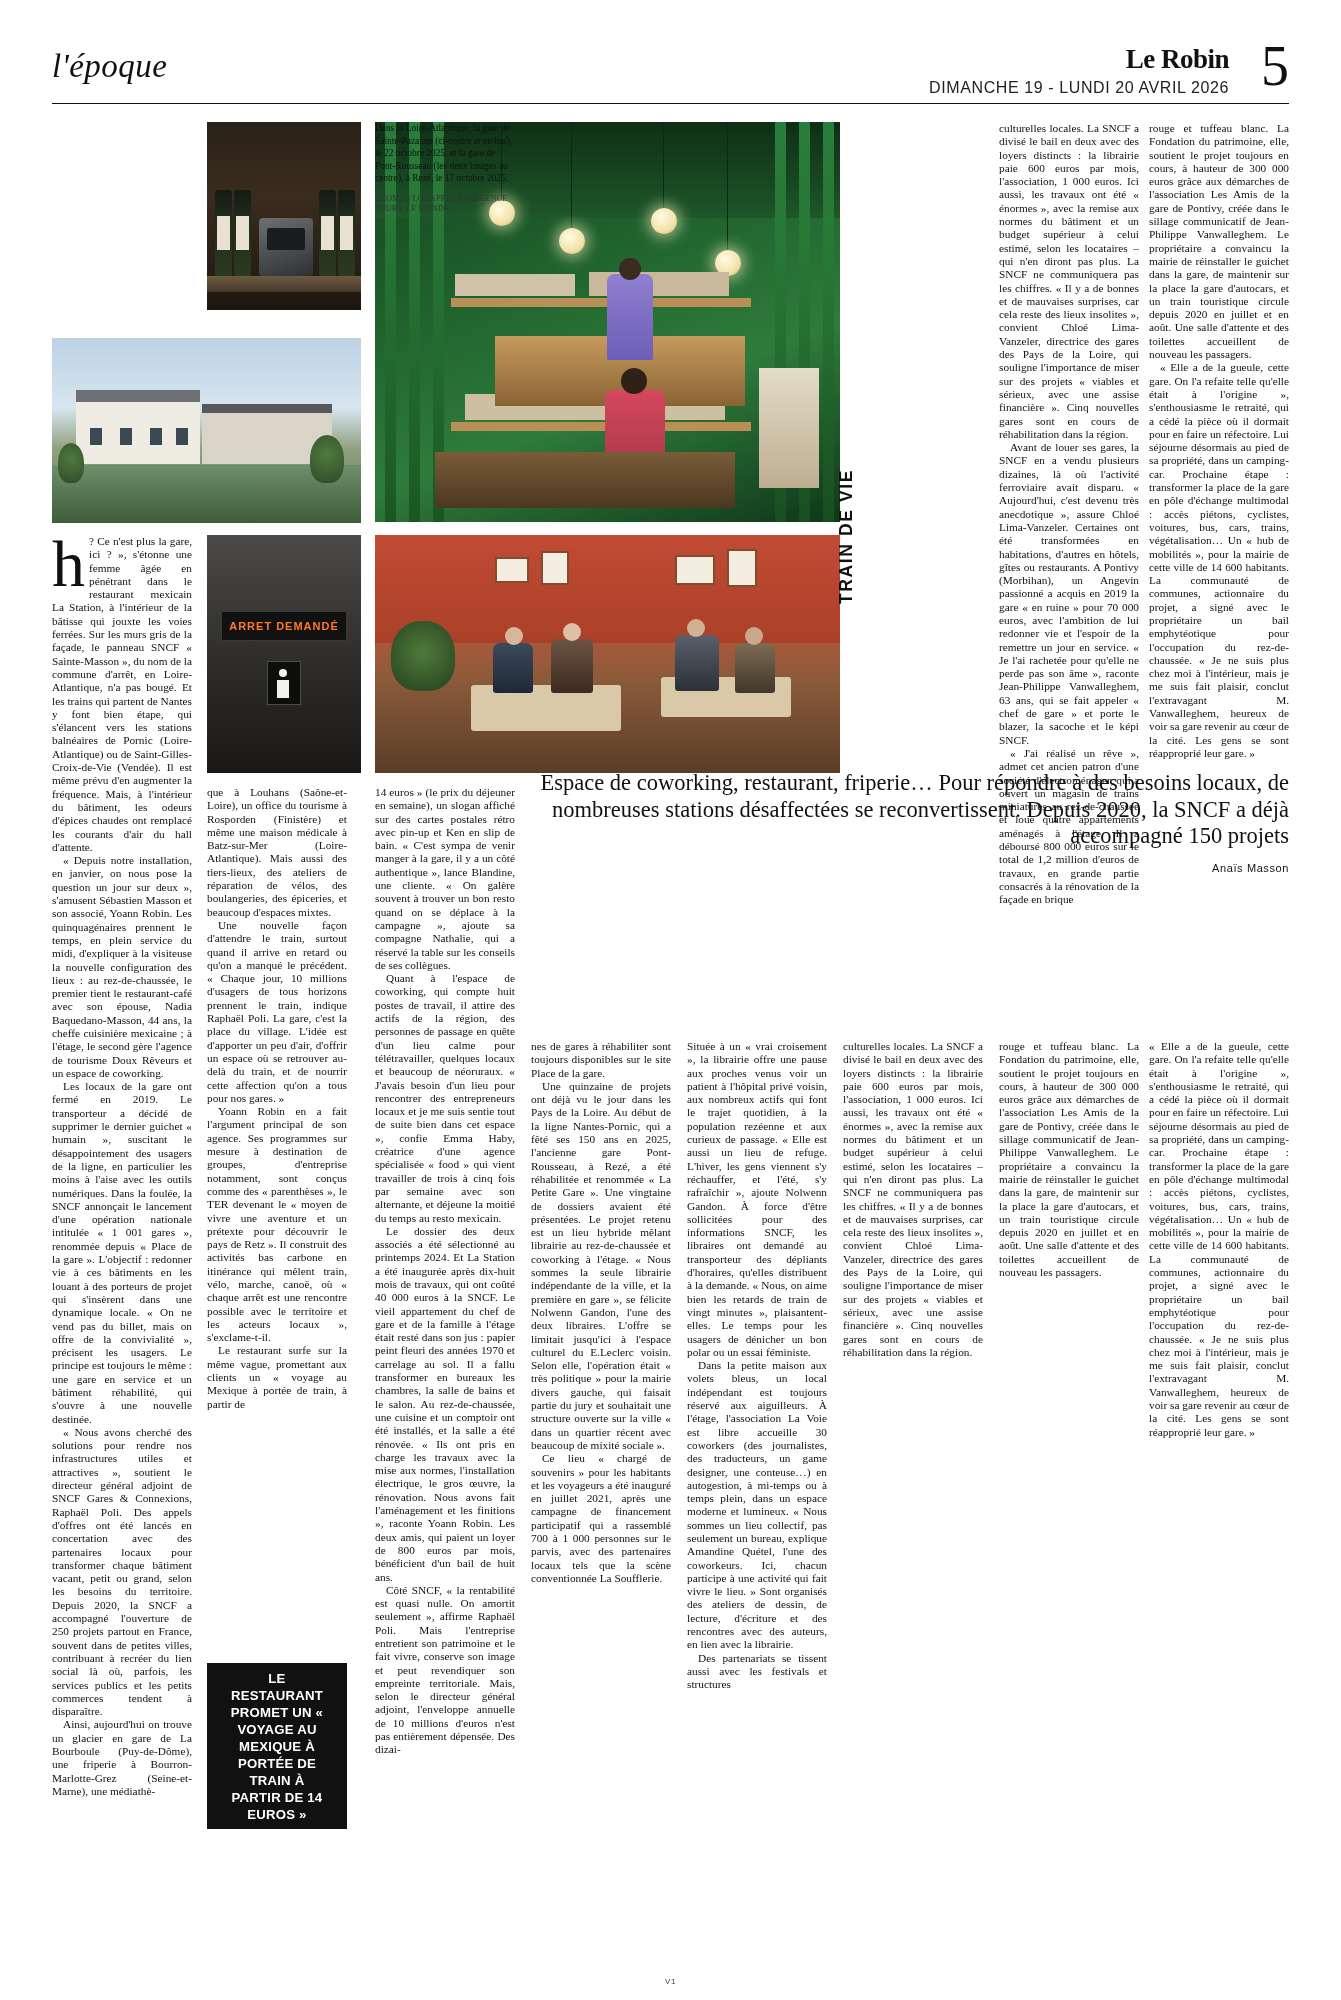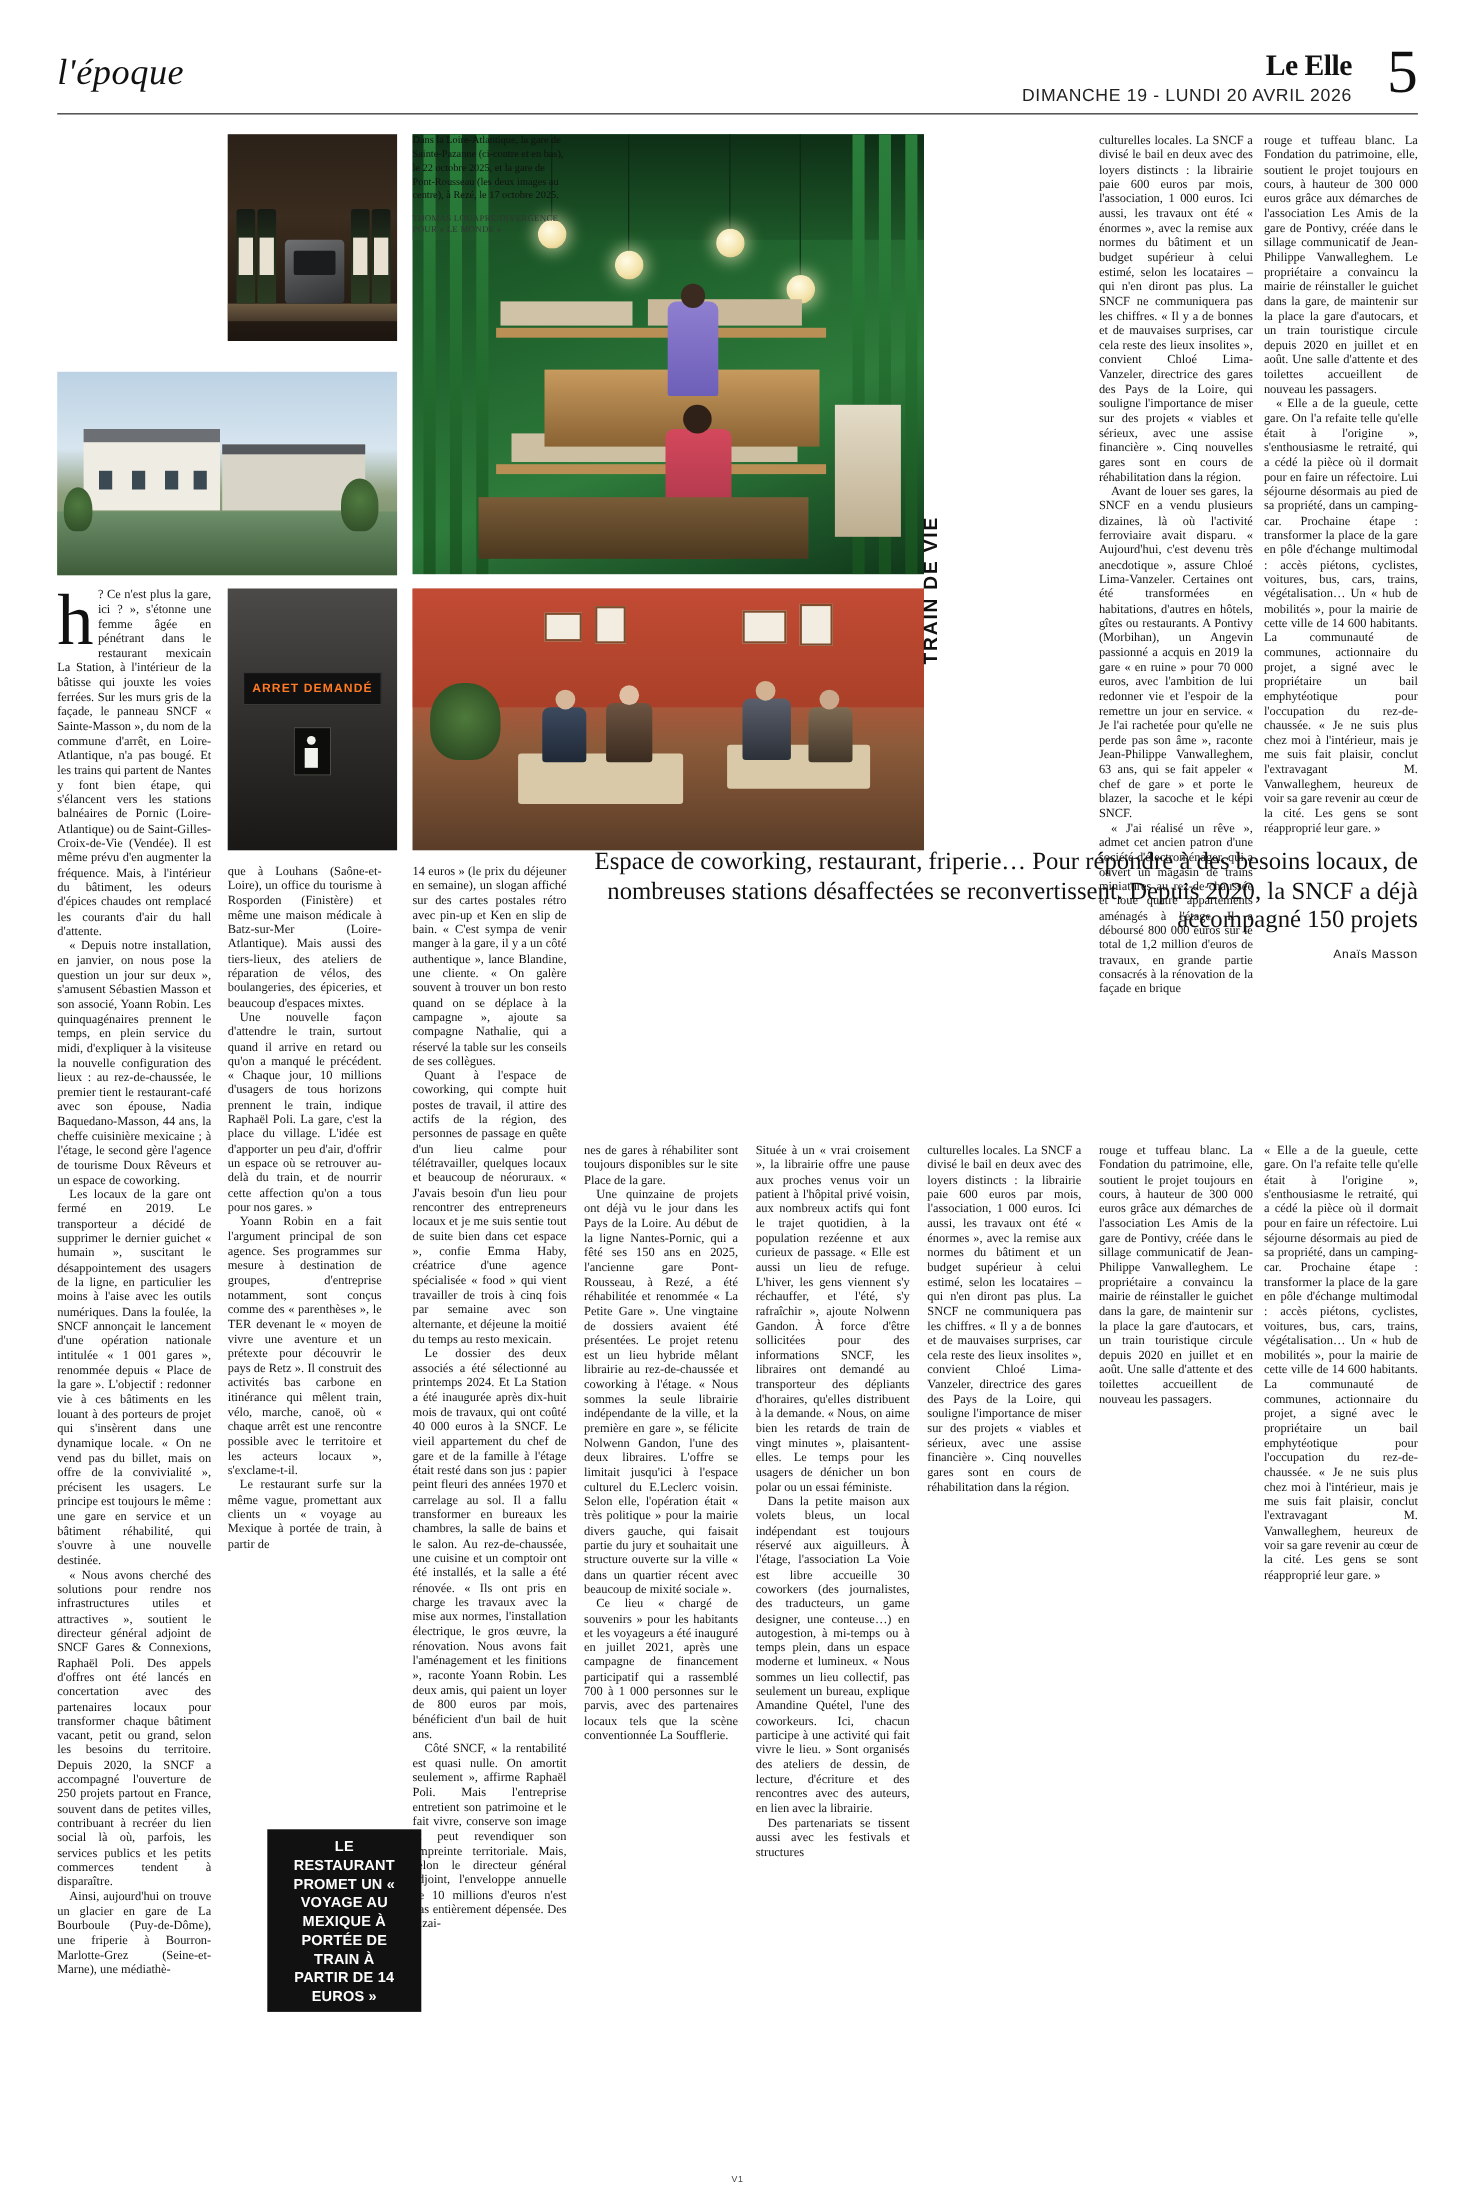--- a/index.html
+++ b/index.html
@@ -291,21 +291,20 @@
     padding-top: 2px;
     font-weight: normal;
   }
 
   
   .pullbox {
     position: absolute; left: 207px; top: 1663px; width: 140px; height: 166px;
     background: #111; color: #fff;
     display: flex; align-items: center; justify-content: center;
     padding: 10px 21px;
-    margin-left: 36px;
   }
   .pullbox p {
     margin: 0;
     font-family: "Liberation Sans", sans-serif;
     font-weight: bold;
     font-size: 13.2px;
     line-height: 17px;
     letter-spacing: .2px;
     text-align: center;
     text-transform: uppercase;
@@ -317,21 +316,21 @@
     bottom: 14px;
     font-family: "Liberation Sans", sans-serif;
     font-size: 8px; color: #444; letter-spacing: .5px;
   }
 </style>
 </head>
 <body>
 
 <div class="masthead">
   <div class="epoque">l'époque</div>
-  <div class="lemonde">Le Elle</div>
+  <div class="lemonde">Le Robin</div>
   <div class="dateline">DIMANCHE 19 - LUNDI 20 AVRIL 2026</div>
   <div class="pagenum">5</div>
 </div>
 <div class="rule-top"></div>
 
 <div class="photo" id="photo-bottles">
   <div class="shelf"></div>
   <div class="b" style="left:8px;">
       <i></i>
     </div>

